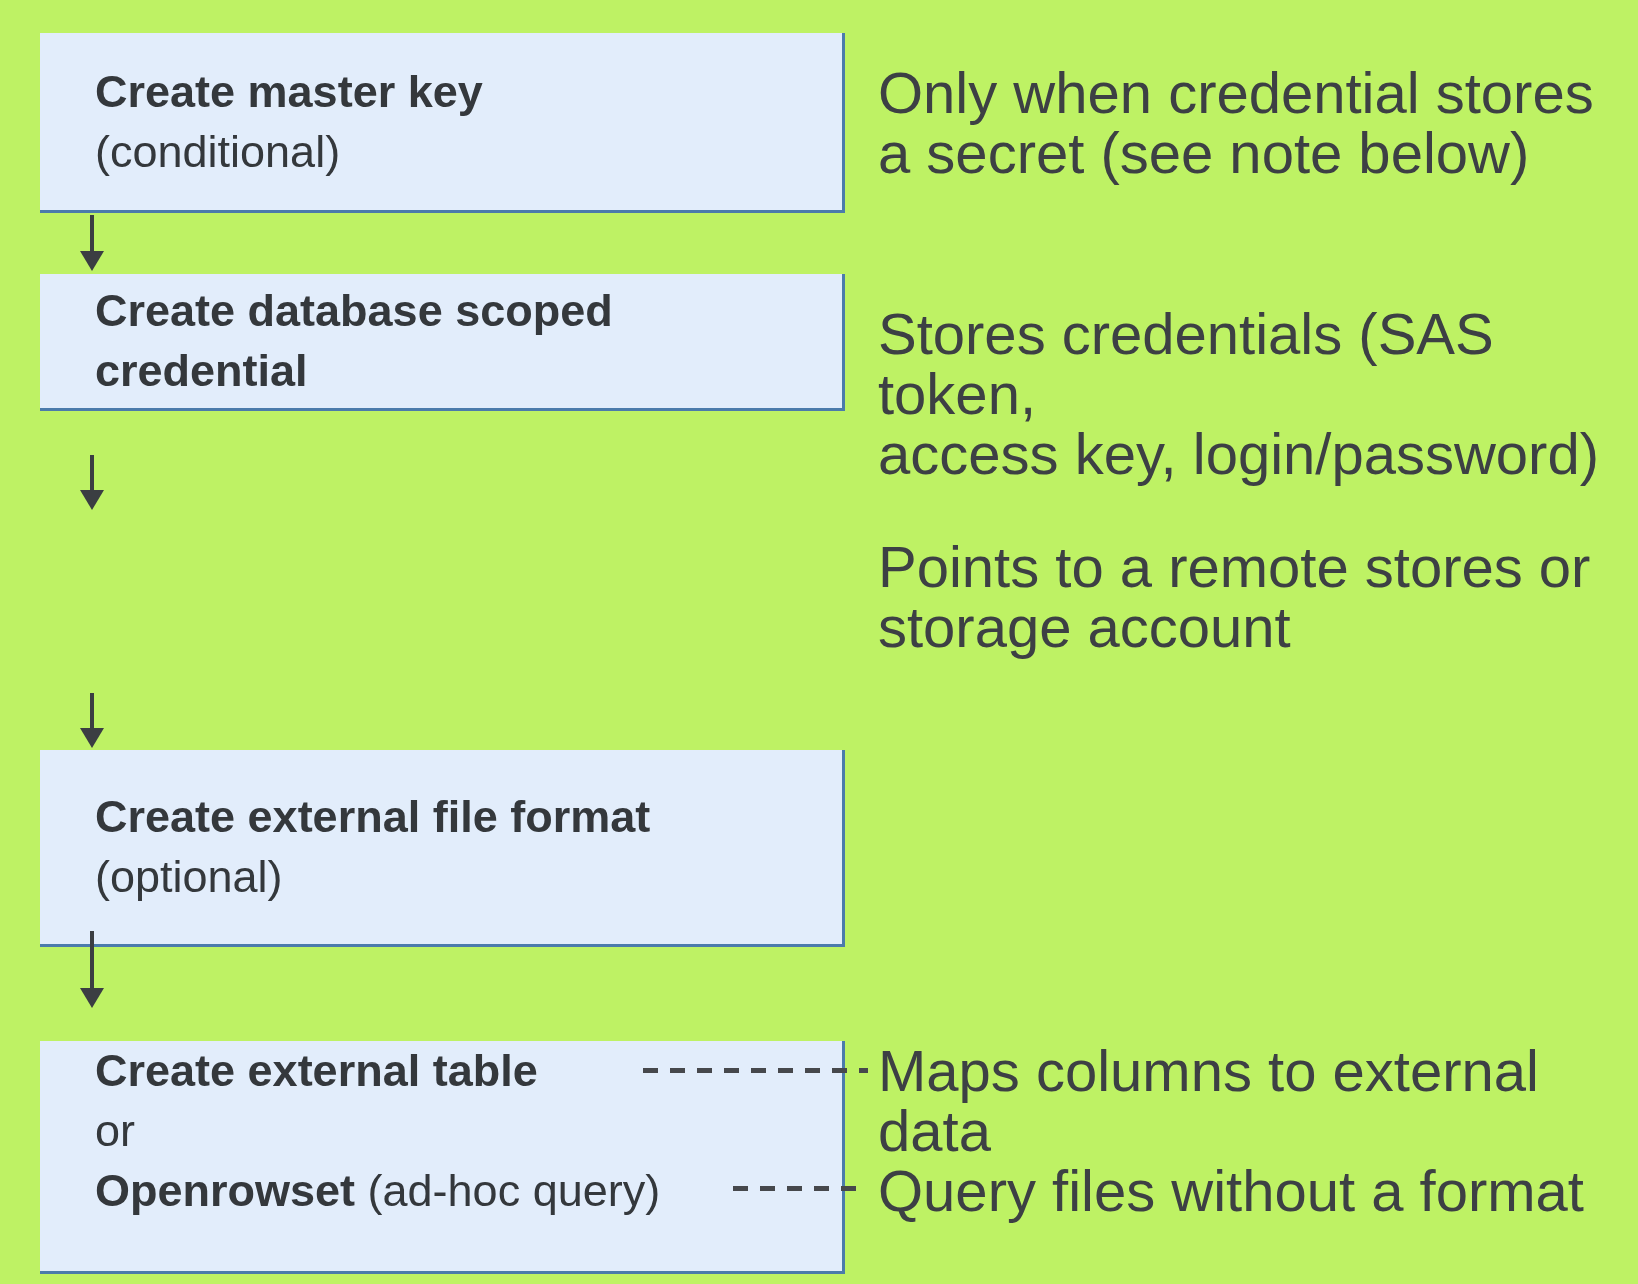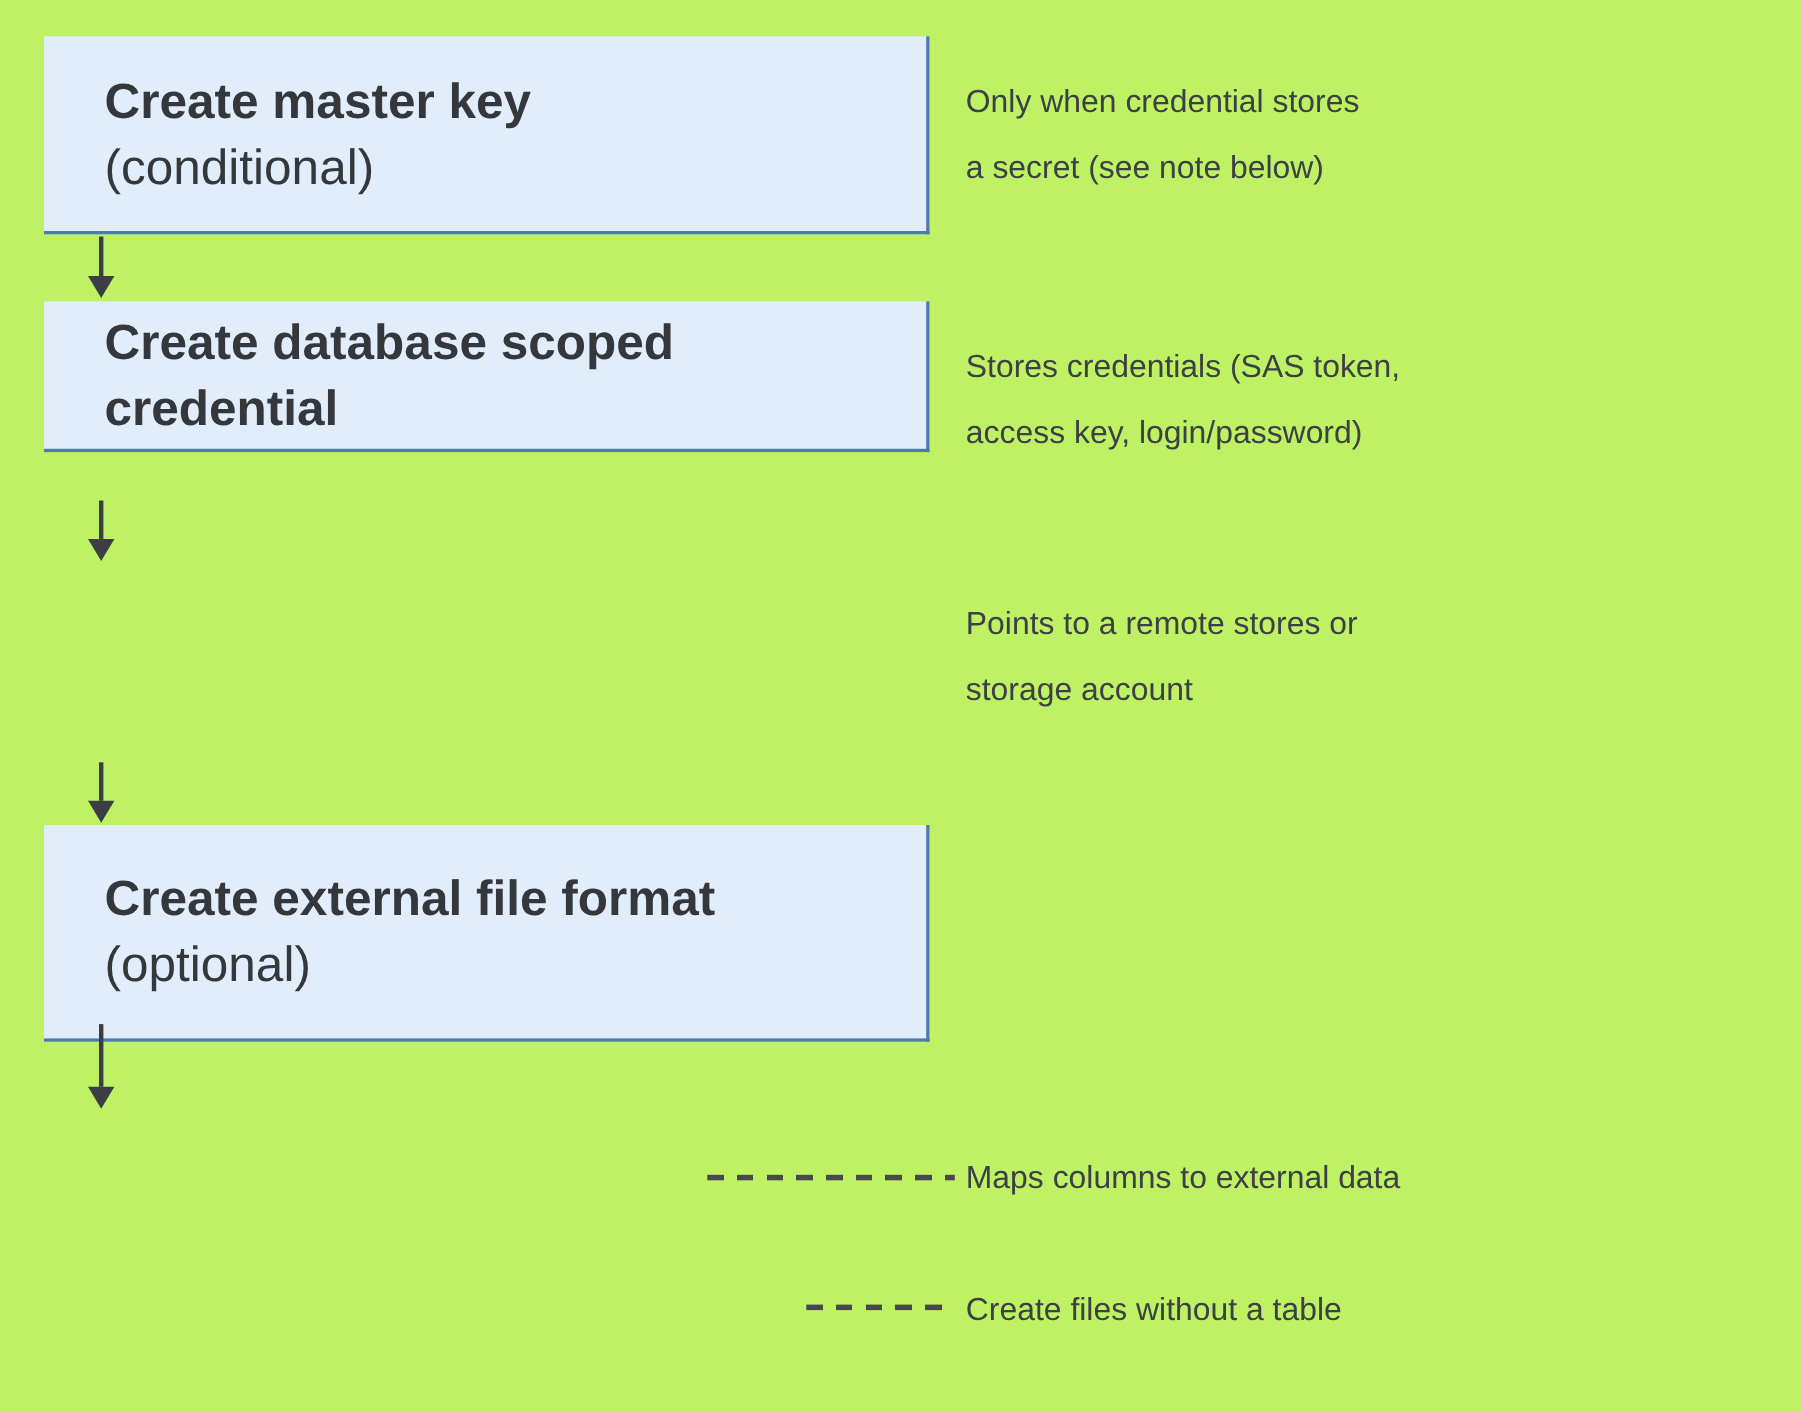--- a/index.html
+++ b/index.html
@@ -34,21 +34,21 @@
   .box-text {
     font-size: 45px;
     line-height: 60px;
     color: #34383c;
     white-space: pre-line;
   }
   .b { font-weight: bold; }
   .note {
     position: absolute;
     left: 878px;
-    font-size: 29px;
+    font-size: 58px;
     line-height: 60px;
     color: #3d4044;
     white-space: pre-line;
   }
   .arrow {
     position: absolute;
     left: 80px;
     width: 24px;
     display: flex;
     flex-direction: column;
@@ -112,20 +112,25 @@
   <div class="box" style="top:750px;height:197px">
     <div class="box-text"><span class="b">Create external file format</span>
 <span>(optional)</span></div>
   </div>
 
   <div class="arrow" style="top:931px;height:77px">
     <div class="arrow-line"></div>
     <div class="arrow-head"></div>
   </div>
 
+  <div class="box top-align" style="top:1041px;height:233px">
+    <div class="box-text"><span class="b">Create external table</span>
+<span>or</span>
+<span><span class="b">Openrowset</span> <span>(ad-hoc query)</span></span></div>
+  </div>
 
   <div class="dash" style="top:1068px;left:643px;width:225px"></div>
   <div class="dash" style="top:1186px;left:733px;width:135px"></div>
 
   <div class="note" style="top:1041px">Maps columns to external data</div>
-  <div class="note" style="top:1161px">Create files without a table</div>
+  <div class="note" style="top:1161px">Query files without a format</div>
 
 </div>
 
 </body></html>

